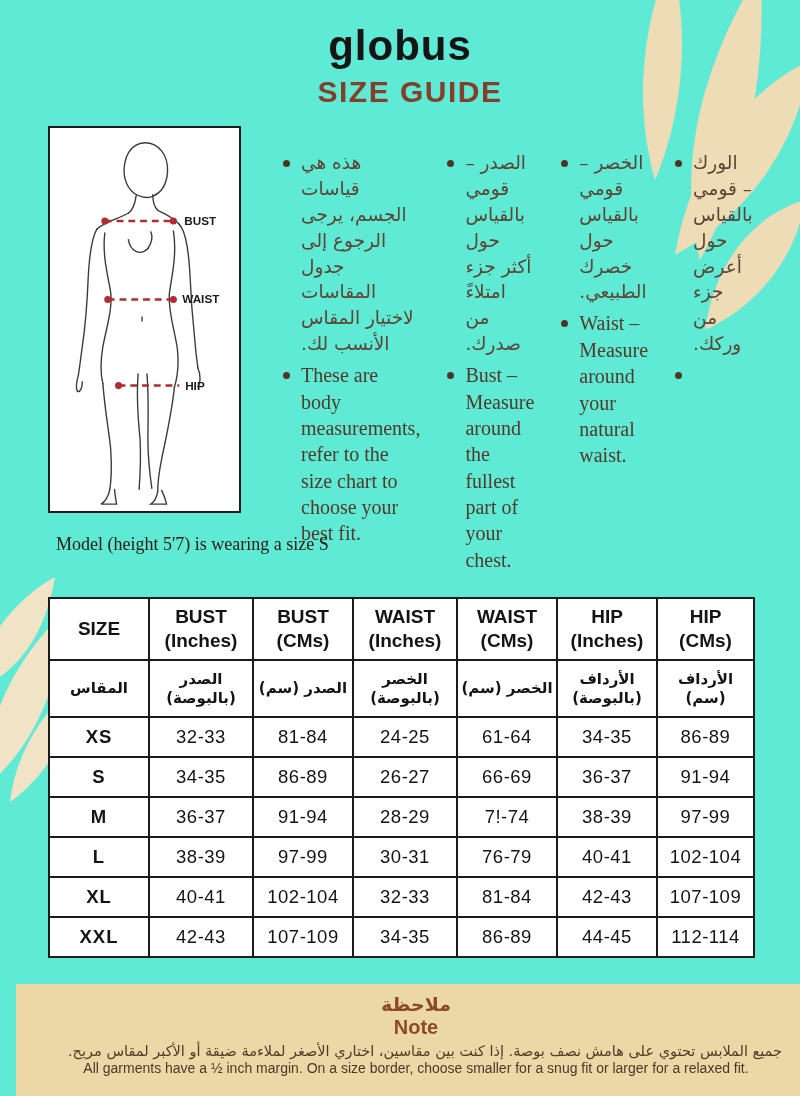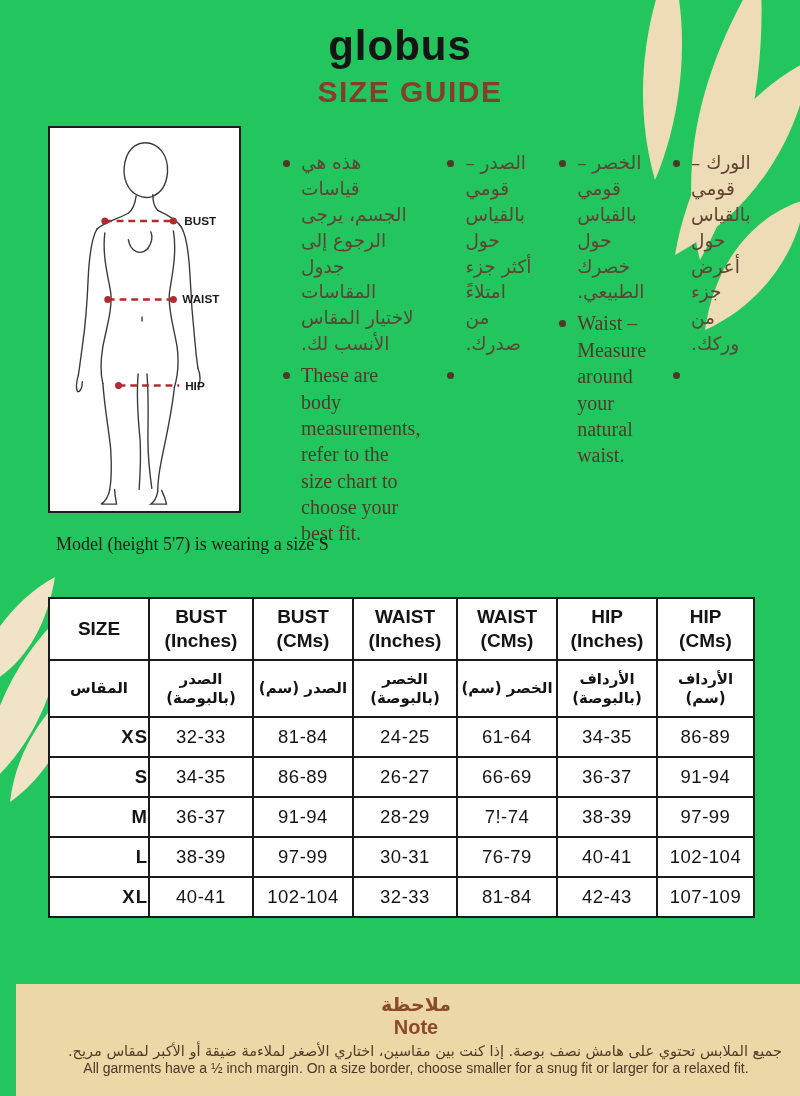--- a/index.html
+++ b/index.html
@@ -1,20 +1,20 @@
 <!DOCTYPE html>
 <html lang="en"><head>
 <meta charset="utf-8">
 <style>
   * { margin:0; padding:0; box-sizing:border-box; }
   html,body { width:800px; }
   body { font-family:"Liberation Sans", sans-serif; }
   .page {
     position:relative; width:800px; height:1096px;
-    background:#22c55e; overflow:hidden;
+    background:#5eead4; overflow:hidden;
   }
   
   .leaf-svg { position:absolute; pointer-events:none; }
   .leaf-tr { top:0; right:0; }
   .leaf-left { top:552px; left:0; }
 
   
   .header { position:absolute; top:22px; left:0; width:100%; text-align:center; }
   .brand { font-size:42px; font-weight:600; letter-spacing:1px; color:#151515;
            font-family:"Liberation Sans", sans-serif; }
@@ -49,21 +49,21 @@
 
   
   .size-table-wrap { position:absolute; left:48px; top:597px; }
   table { border-collapse:collapse; table-layout:fixed; width:705px; background:#ffffff; }
   th, td { border:2px solid #1b1b1b; text-align:center; vertical-align:middle;
            color:#141414; white-space:pre-line; }
   thead tr.head-en th { height:62px; font-size:19px; font-weight:700; line-height:1.25; }
   thead tr.head-ar th { height:57px; font-family:"DejaVu Sans", sans-serif;
                         font-size:15px; font-weight:700; line-height:1.25; direction:rtl; }
   tbody td { height:40px; font-size:18.5px; font-weight:500; letter-spacing:0.5px; }
-  tbody td.size-cell { font-weight:700; letter-spacing:1px;text-align:right; }
+  tbody td.size-cell { font-weight:700; letter-spacing:1px; }
 
   
   .note-section {
     position:absolute; left:16px; bottom:0; width:800px; height:112px;
     background:#ecd7a6; text-align:center; padding-top:9px;
   }
   .note-title-ar { font-family:"DejaVu Sans", sans-serif; font-size:19px; font-weight:700; color:#8a4a2b; }
   .note-title-en { font-size:20px; font-weight:700; color:#8a4a2b; margin-top:1px; }
   .note-body-ar { font-family:"DejaVu Sans", sans-serif; font-size:14.5px; color:#4f3b28;
                   margin-top:4px; direction:rtl;padding-left:18px; }
@@ -162,20 +162,21 @@
         <span class="txt-en">These are body measurements, refer to the size chart to choose your best fit.</span>
       </div>
     </div>
     <div class="bullet-group">
       <div class="bullet-item">
         <span class="dot"></span>
         <span class="txt-ar">الصدر – قومي بالقياس حول أكثر جزء امتلاءً من صدرك.</span>
       </div>
       <div class="bullet-item">
         <span class="dot"></span>
+        <span class="txt-en">Bust – Measure around the fullest part of your chest.</span>
       </div>
     </div>
     <div class="bullet-group">
       <div class="bullet-item">
         <span class="dot"></span>
         <span class="txt-ar">الخصر – قومي بالقياس حول خصرك الطبيعي.</span>
       </div>
       <div class="bullet-item">
         <span class="dot"></span>
         <span class="txt-en">Waist – Measure around your natural waist.</span>
@@ -275,20 +276,29 @@
         </tr>
         <tr>
           <td class="size-cell">XL</td>
           <td>40-41</td>
           <td>102-104</td>
           <td>32-33</td>
           <td>81-84</td>
           <td>42-43</td>
           <td>107-109</td>
         </tr>
+        <tr>
+          <td class="size-cell">XXL</td>
+          <td>42-43</td>
+          <td>107-109</td>
+          <td>34-35</td>
+          <td>86-89</td>
+          <td>44-45</td>
+          <td>112-114</td>
+        </tr>
       </tbody>
     </table>
   </div>
 
   <div class="note-section">
     <div class="note-title-ar">ملاحظة</div>
     <div class="note-title-en">Note</div>
     <div class="note-body-ar">جميع الملابس تحتوي على هامش نصف بوصة. إذا كنت بين مقاسين، اختاري الأصغر لملاءمة ضيقة أو الأكبر لمقاس مريح.</div>
     <div class="note-body-en">All garments have a ½ inch margin. On a size border, choose smaller for a snug fit or larger for a relaxed fit.</div>
   </div>

